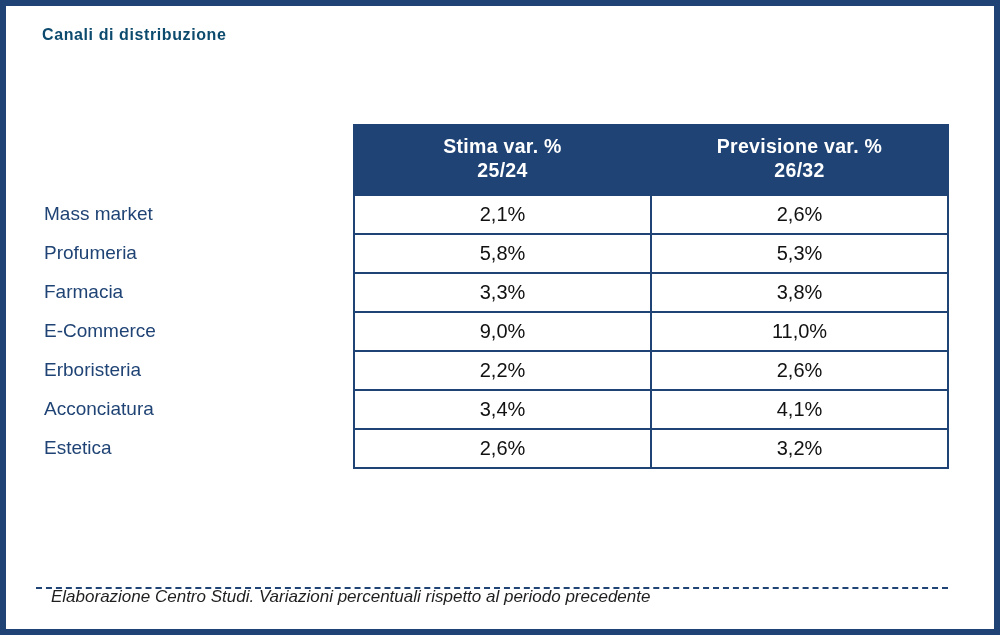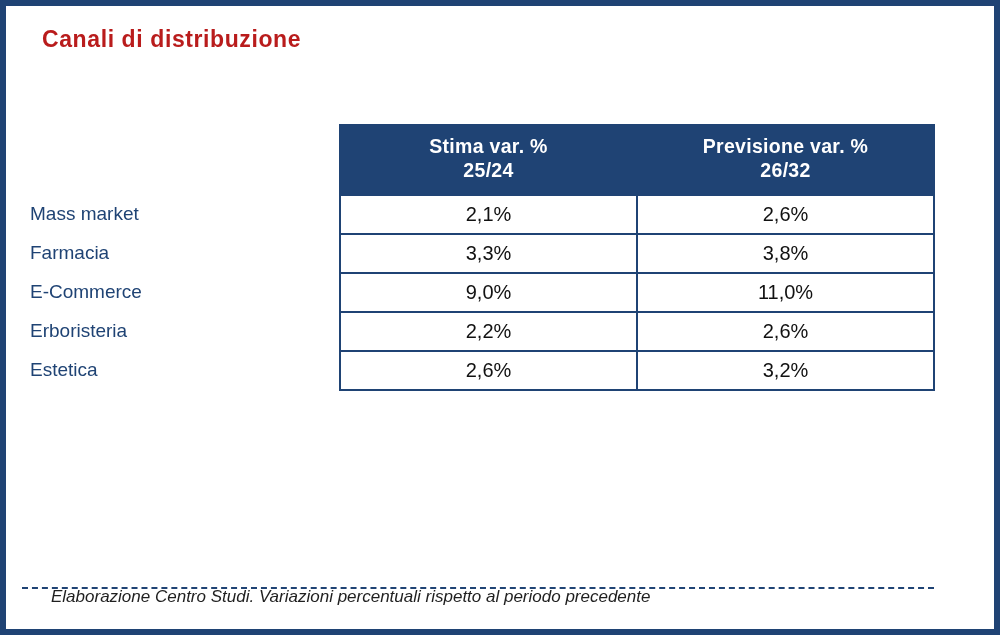--- a/index.html
+++ b/index.html
@@ -21,29 +21,29 @@
     border: 6px solid #1f4374;
     background: #ffffff;
   }
   .inner {
     position: absolute;
     left: 0; top: 0; right: 0; bottom: 0;
     padding: 18px 30px 10px 30px;
     box-sizing: border-box;
   }
   .title {
-    font-size: 23px;
+    font-size: 16px;
     font-weight: bold;
-    color: #b91c1c;
+    color: #0c4a6e;
     letter-spacing: 0.6px;
     margin: 2px 0 0 6px;
   }
   .table-wrap {
     position: absolute;
-    left: 16px;
+    left: 30px;
     top: 118px;
     width: 912px;
   }
   table.main {
     border-collapse: collapse;
     table-layout: fixed;
     width: 912px;
   }
   table.main col.c0 { width: 318px; }
   table.main col.c1 { width: 297px; }
@@ -143,33 +143,43 @@
             </th>
           </tr>
         </thead>
         <tbody>
           <tr>
             <td class="label">Mass market</td>
             <td class="val">2,1%</td>
             <td class="val">2,6%</td>
           </tr>
           <tr>
+            <td class="label">Profumeria</td>
+            <td class="val">5,8%</td>
+            <td class="val">5,3%</td>
+          </tr>
+          <tr>
             <td class="label">Farmacia</td>
             <td class="val">3,3%</td>
             <td class="val">3,8%</td>
           </tr>
           <tr>
             <td class="label">E-Commerce</td>
             <td class="val">9,0%</td>
             <td class="val">11,0%</td>
           </tr>
           <tr>
             <td class="label">Erboristeria</td>
             <td class="val">2,2%</td>
             <td class="val">2,6%</td>
+          </tr>
+          <tr>
+            <td class="label">Acconciatura</td>
+            <td class="val">3,4%</td>
+            <td class="val">4,1%</td>
           </tr>
           <tr>
             <td class="label">Estetica</td>
             <td class="val">2,6%</td>
             <td class="val">3,2%</td>
           </tr>
         </tbody>
       </table>
     </div>
 

